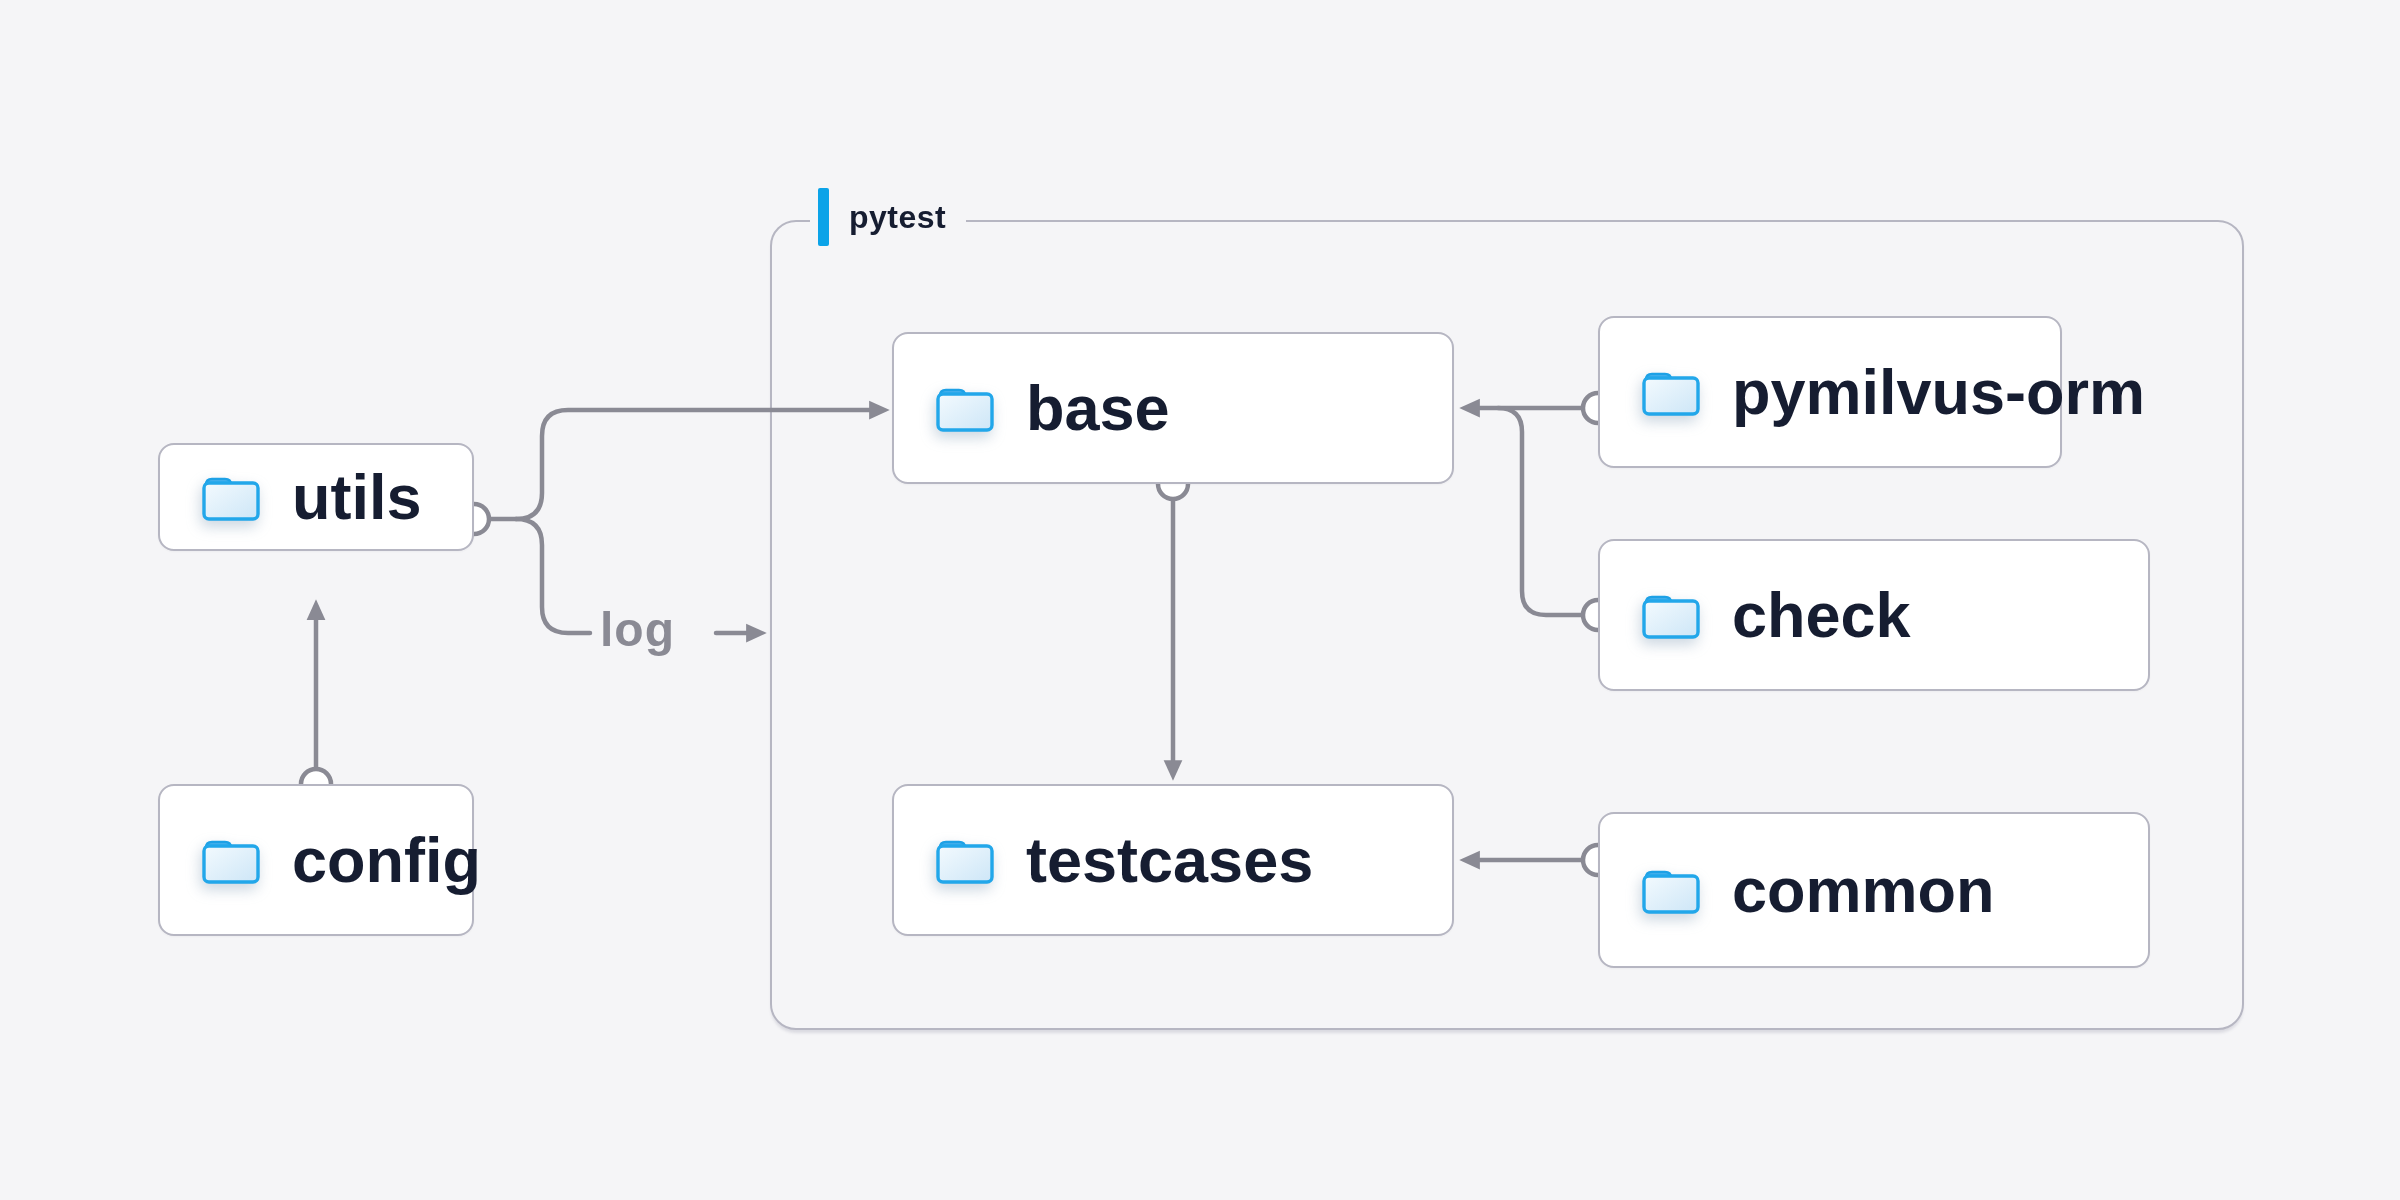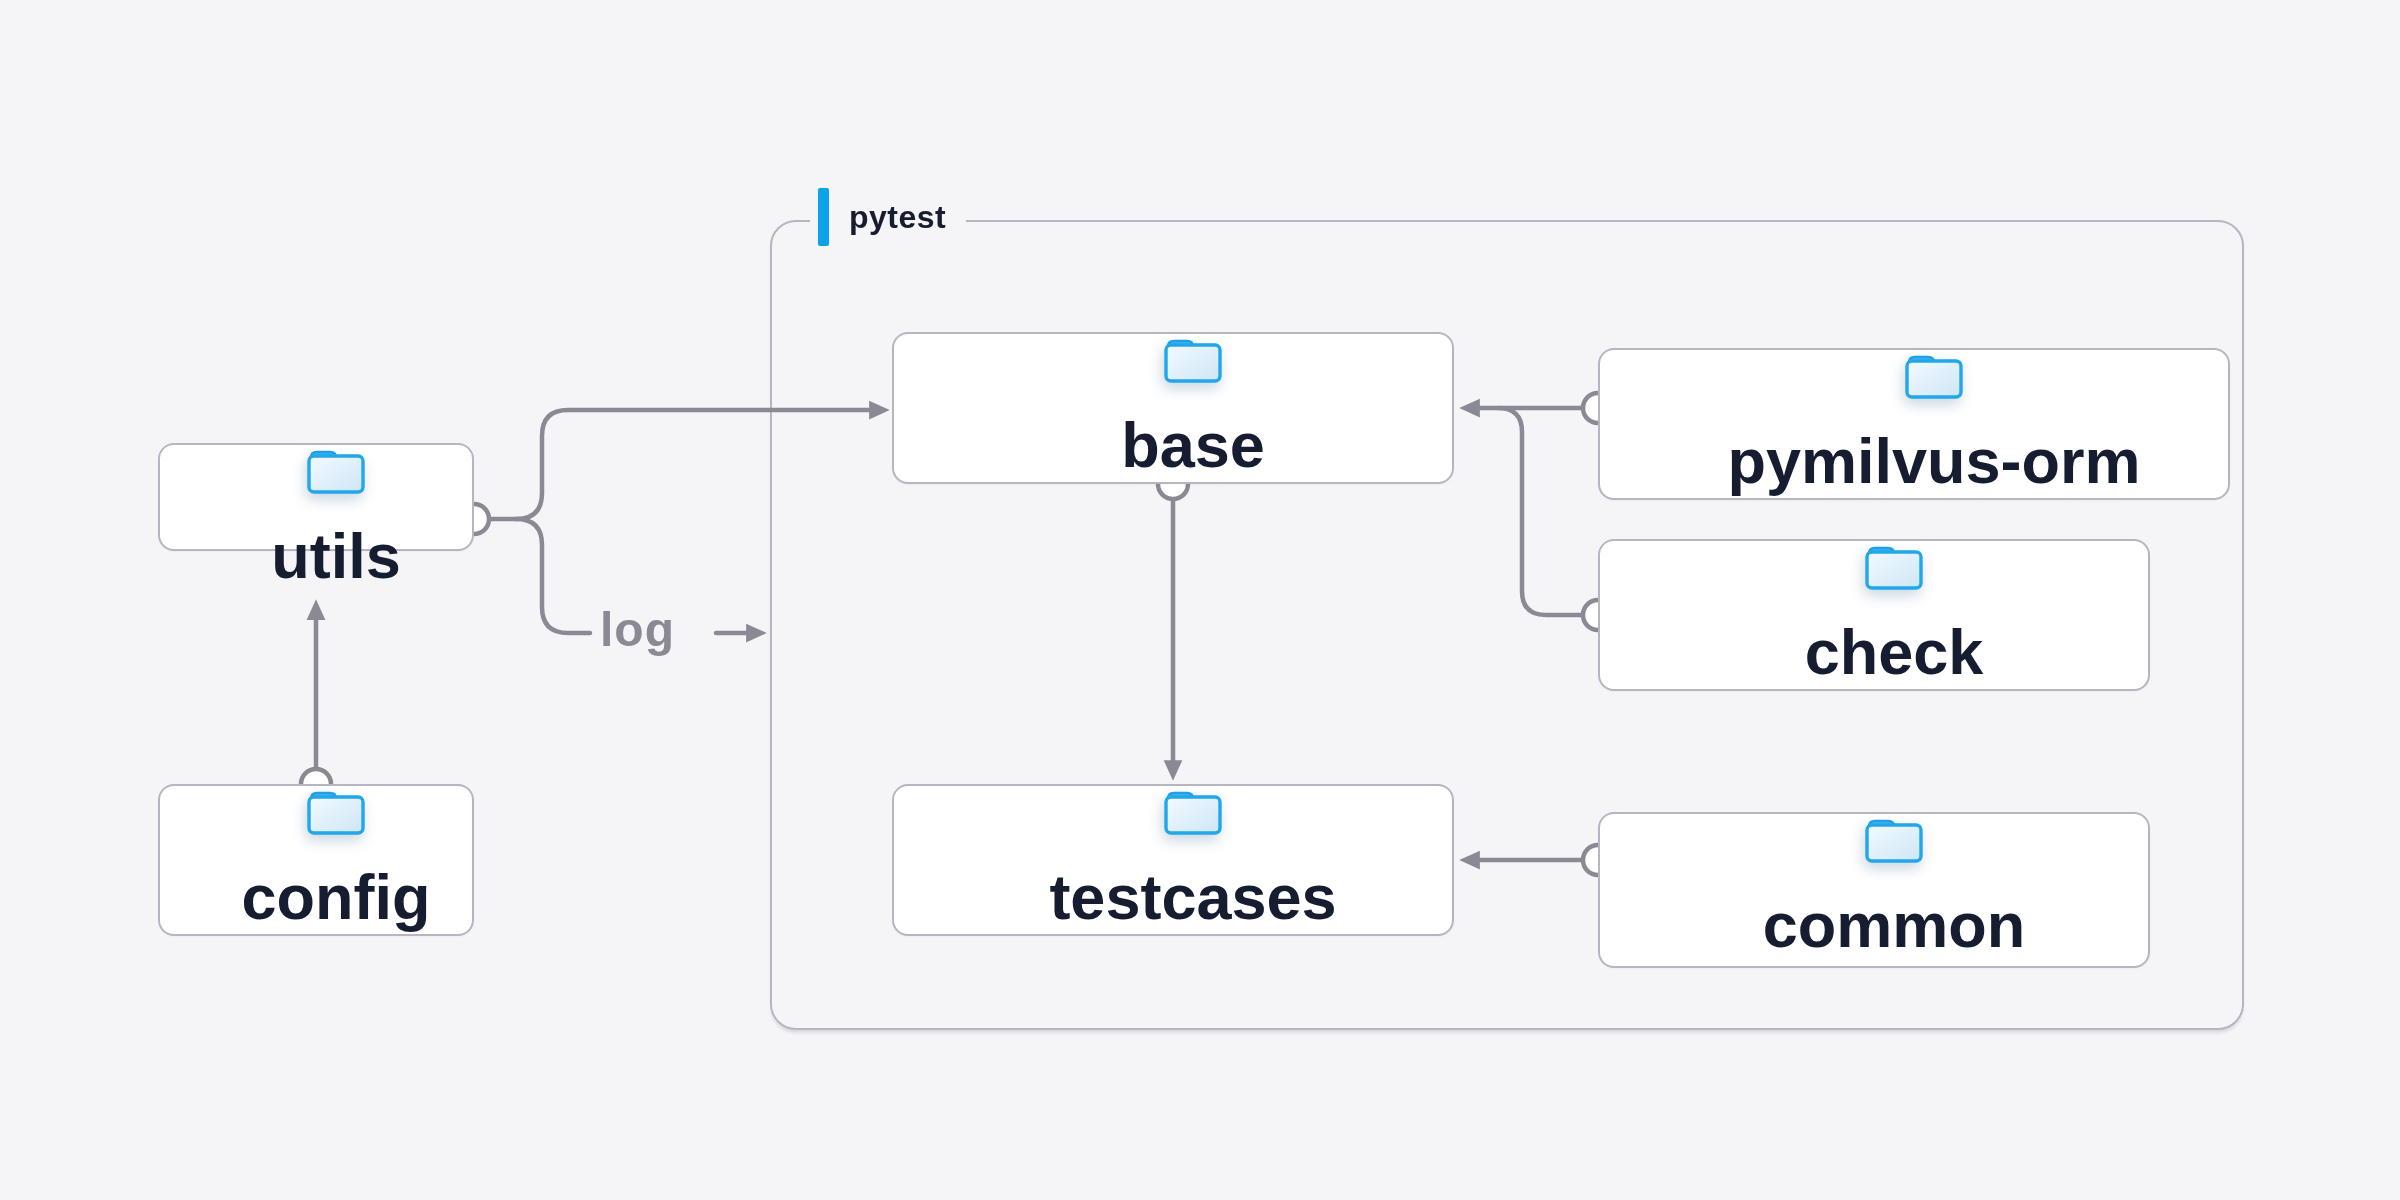--- a/index.html
+++ b/index.html
@@ -16,21 +16,21 @@
     border:2px solid var(--border);border-radius:26px;
     box-shadow:0 4px 3px -1px rgba(100,100,125,.18);}
   .group-label{position:absolute;left:810px;top:184px;height:66px;
     display:flex;align-items:center;gap:20px;background:var(--bg);padding:0 20px 0 8px;z-index:3;}
   .label-bar{width:11px;height:58px;background:var(--accent);border-radius:2px;flex:none;}
   .label-text{font-size:32px;font-weight:700;color:var(--text);letter-spacing:.5px;line-height:1;}
 
   
   .node{position:absolute;background:#ffffff;border:2px solid var(--border);
     border-radius:16px;display:flex;align-items:center;padding-left:40px;gap:30px;
-    z-index:2;box-shadow:0 1px 2px rgba(40,40,70,.04);flex-direction:column;}
+    z-index:2;box-shadow:0 1px 2px rgba(40,40,70,.04);}
   .node-label{font-size:63px;font-weight:700;color:var(--text);line-height:1;white-space:nowrap;}
   .folder{flex:none;display:flex;}
   .folder svg{filter:drop-shadow(-2px 6px 7px rgba(110,140,170,.35));}
 
   
   .edge-label{position:absolute;left:600px;top:606px;font-size:48px;font-weight:600;
     color:var(--line);line-height:1;z-index:2;letter-spacing:1px;text-align:right;}
 
   
   .wires{position:absolute;left:0;top:0;width:2400px;height:1200px;z-index:1;color:var(--line);}
@@ -117,21 +117,21 @@
   <div class="node" style="left:892px;top:332px;width:562px;height:152px">
     <span class="folder">
       <svg width="62" height="50" viewBox="0 0 62 50">
         <path d="M6 13 q0-6 6-6 h13 q6 0 6 6 v4 H6 z" fill="#4db2ec" stroke="#1da1e6" stroke-width="2.6"></path>
         <rect x="4" y="11" width="54" height="36" rx="5" fill="url(#folderFill)" stroke="#22a7ea" stroke-width="3.4"></rect>
       </svg>
     </span>
     <span class="node-label">base</span>
   </div>
 
-  <div class="node" style="left:1598px;top:348px;width:632px;height:152px">
+  <div class="node" style="left:1598px;top:316px;width:464px;height:152px">
     <span class="folder">
       <svg width="62" height="50" viewBox="0 0 62 50">
         <path d="M6 13 q0-6 6-6 h13 q6 0 6 6 v4 H6 z" fill="#4db2ec" stroke="#1da1e6" stroke-width="2.6"></path>
         <rect x="4" y="11" width="54" height="36" rx="5" fill="url(#folderFill)" stroke="#22a7ea" stroke-width="3.4"></rect>
       </svg>
     </span>
     <span class="node-label">pymilvus-orm</span>
   </div>
 
   <div class="node" style="left:1598px;top:539px;width:552px;height:152px">

